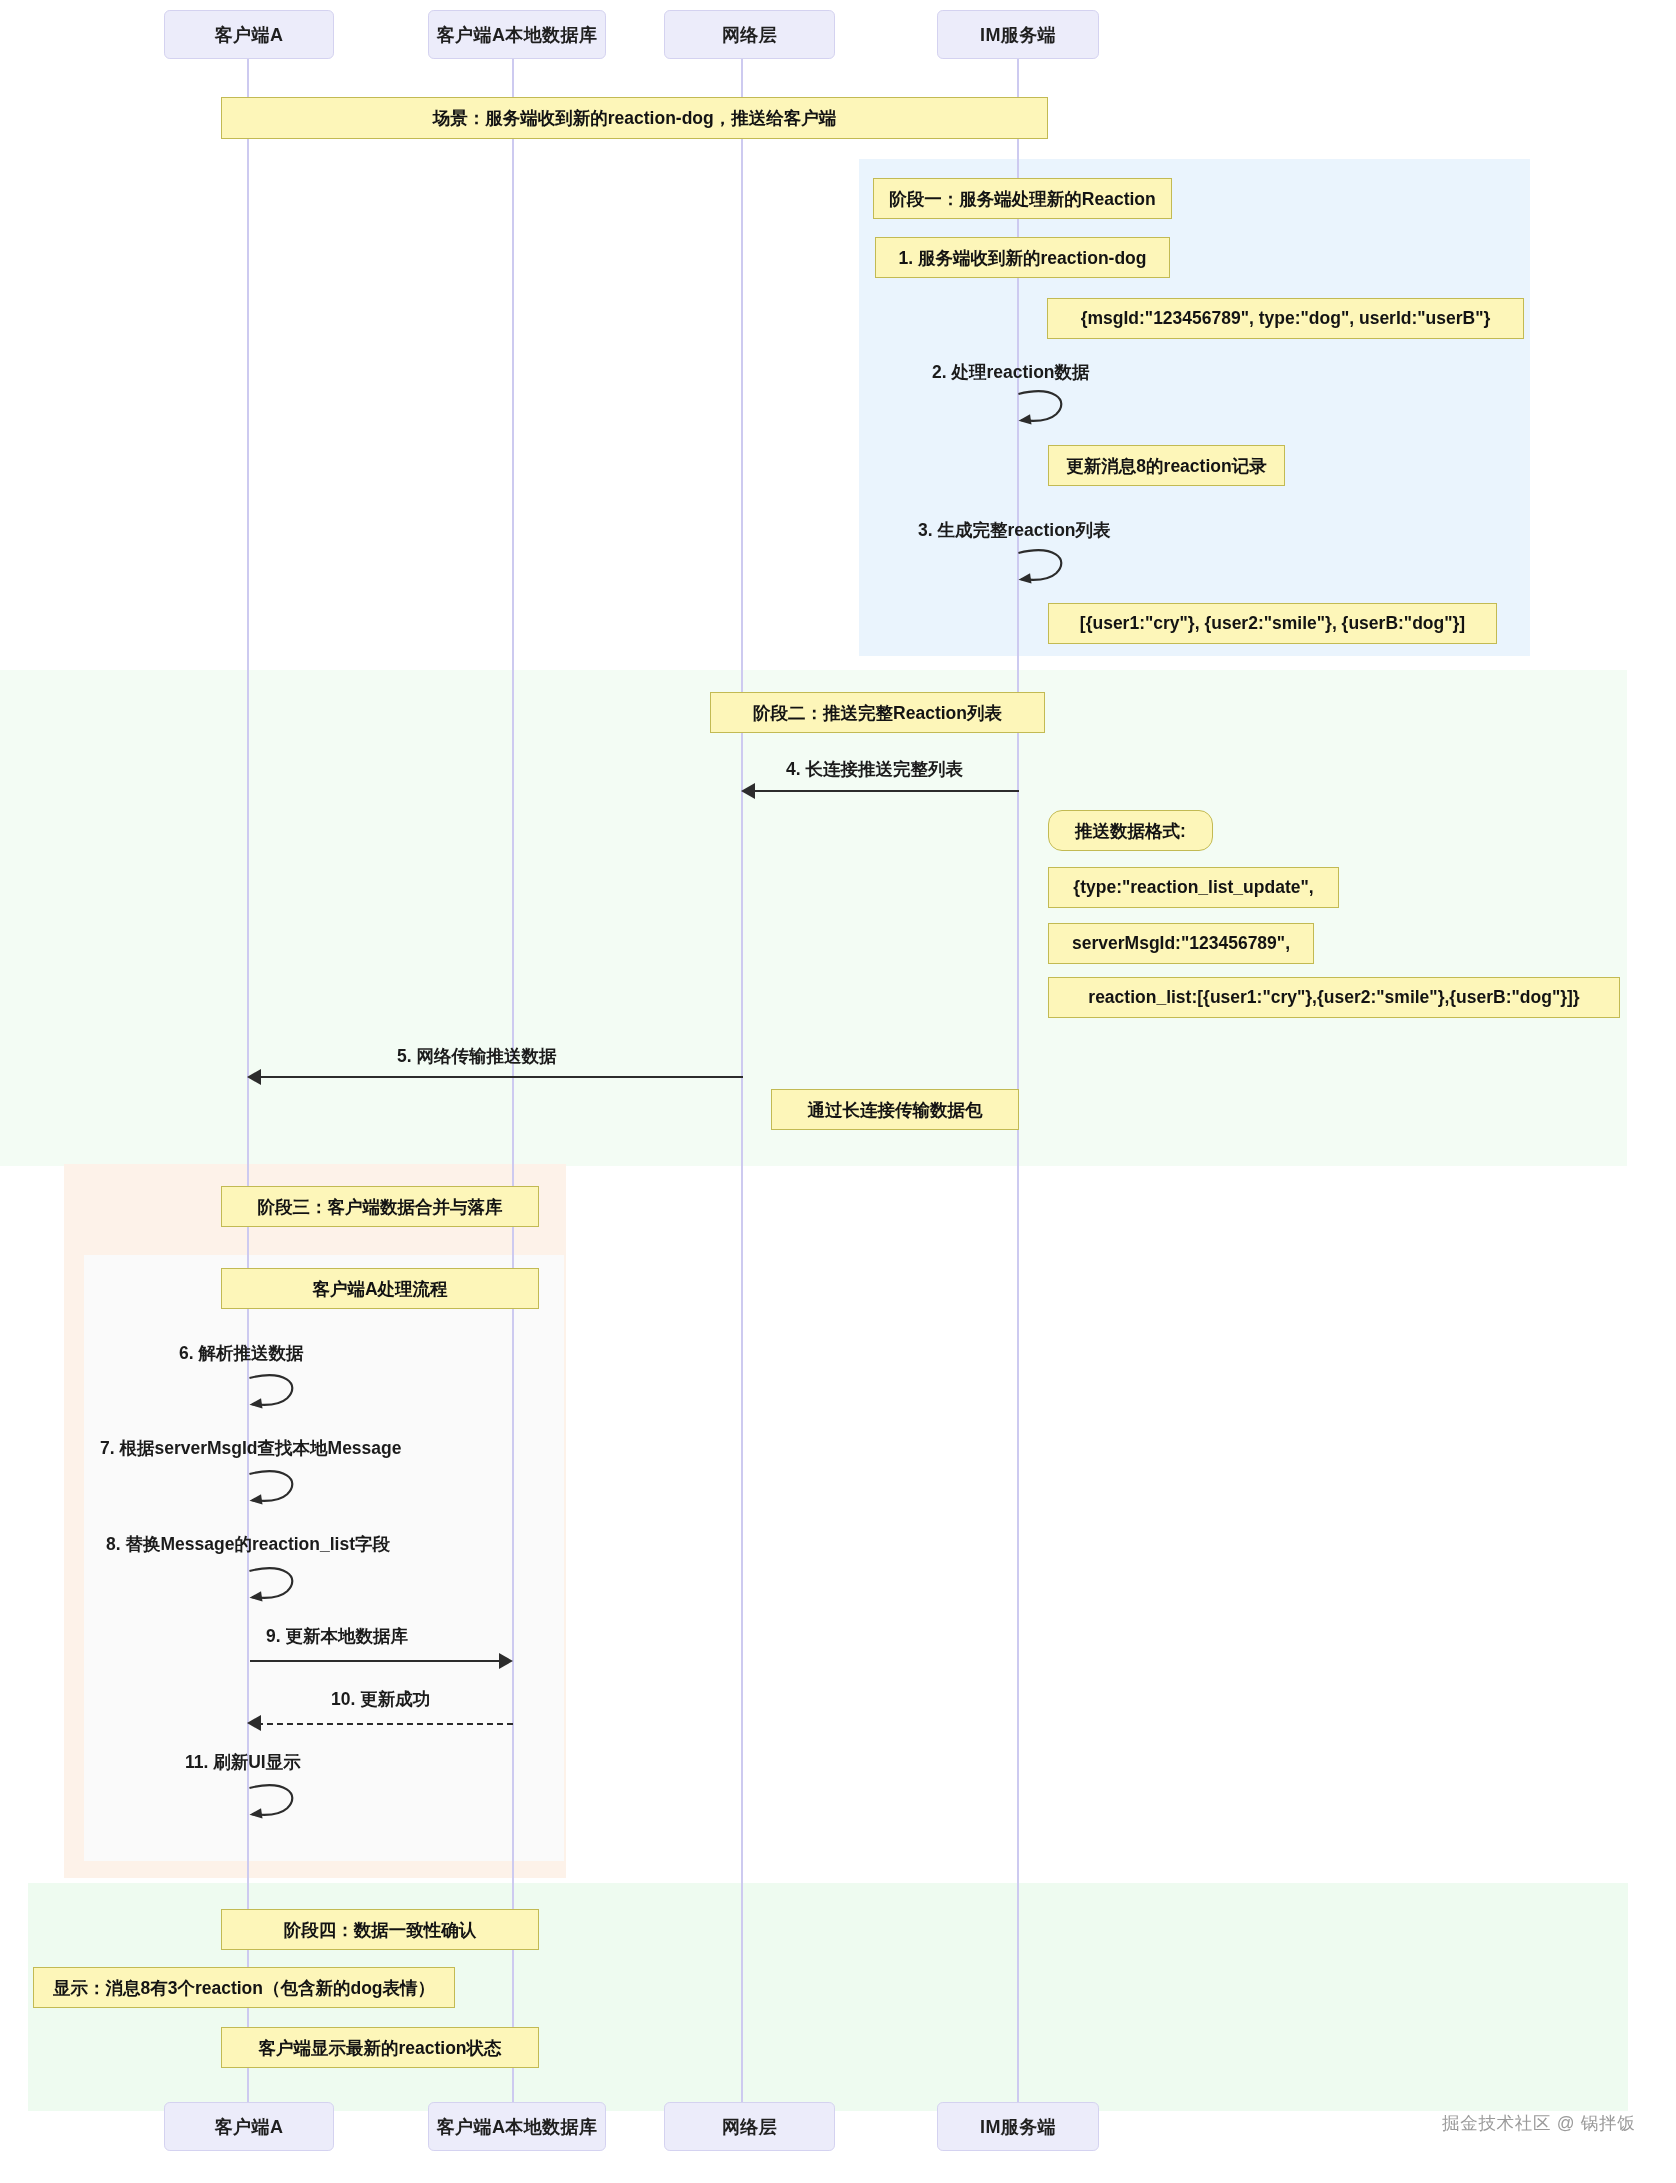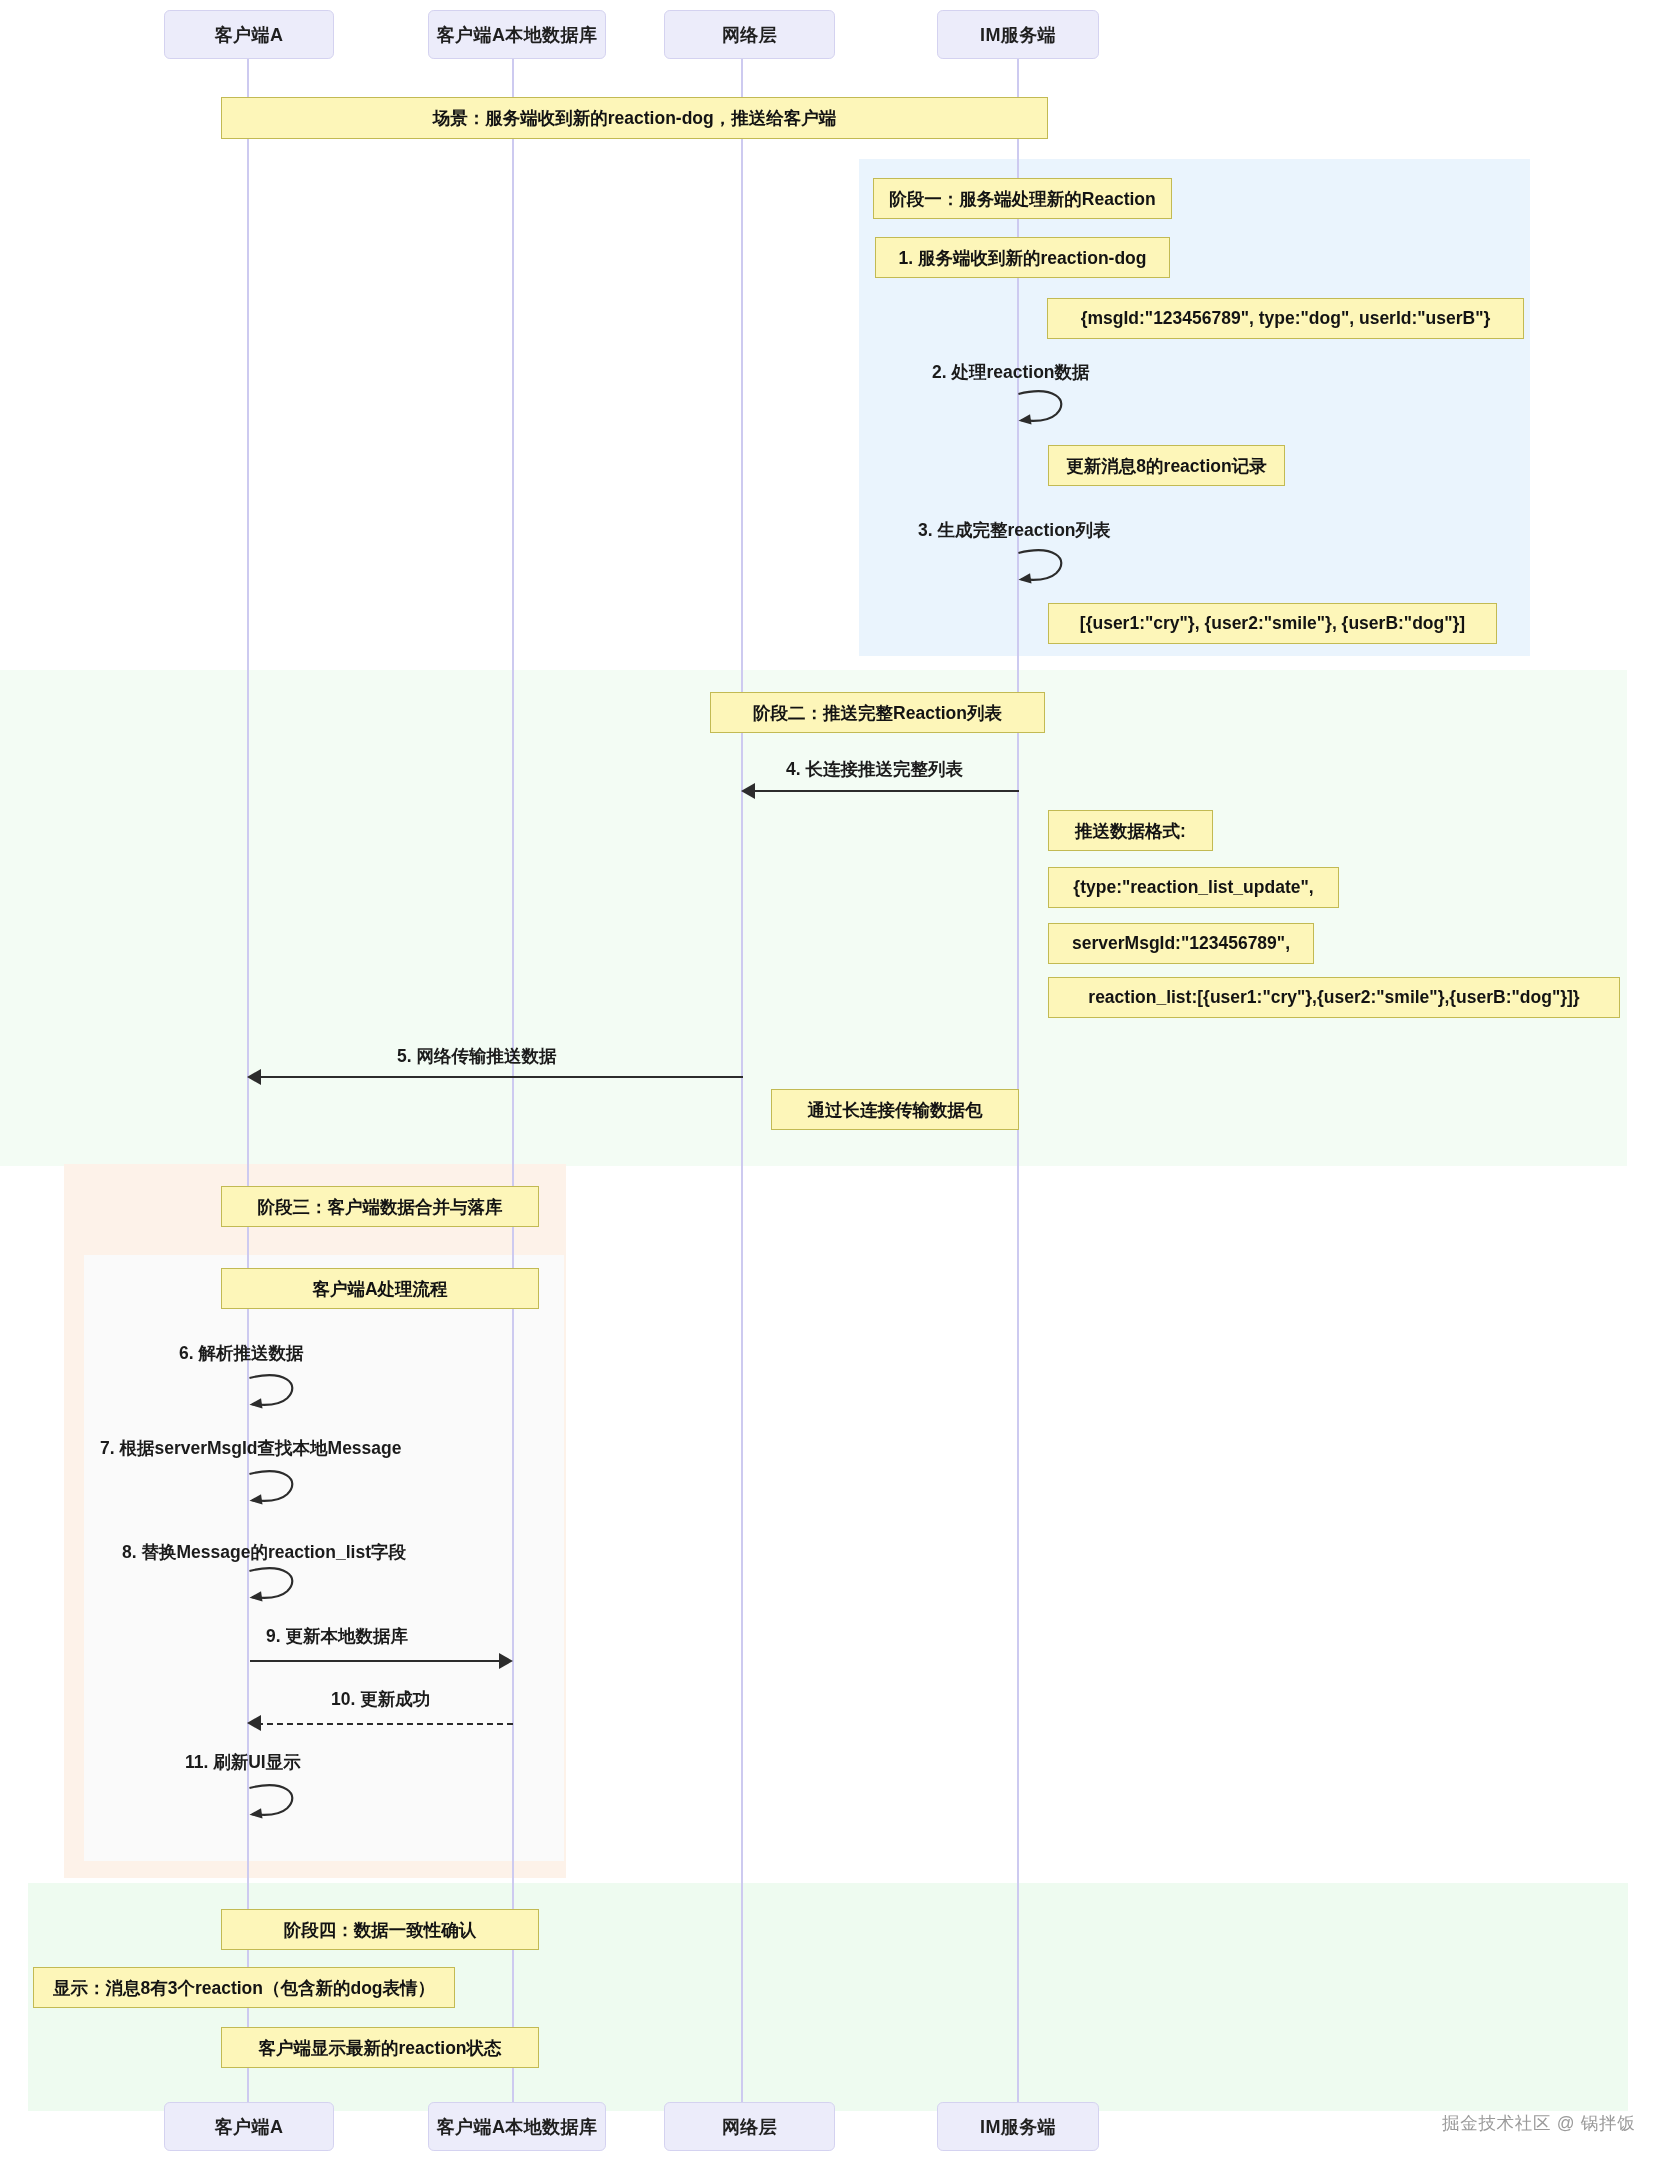--- a/index.html
+++ b/index.html
@@ -210,21 +210,21 @@
   <div class="note" style="left:710px; top:692px; width:335px; height:41px;">
     <span>阶段二：推送完整Reaction列表</span>
   </div>
 
   <div class="msg-label" style="left:786px; top:757px;">
     <span>4. 长连接推送完整列表</span>
   </div>
   <div class="arrow-line" style="left:746px; top:790px; width:273px;"></div>
   <div class="arrow-head left" style="left:741px; top:783px;"></div>
 
-  <div class="note" style="left:1048px; top:810px; width:165px; height:41px;">
+  <div class="note" style="left:1048px; top:810px; width:165px; height:41px;border-radius:14px;">
     <span>推送数据格式:</span>
   </div>
   <div class="note" style="left:1048px; top:867px; width:291px; height:41px;">
     <span>{type:"reaction_list_update",</span>
   </div>
   <div class="note" style="left:1048px; top:923px; width:266px; height:41px;">
     <span>serverMsgId:"123456789",</span>
   </div>
   <div class="note" style="left:1048px; top:977px; width:572px; height:41px;">
     <span>reaction_list:[{user1:"cry"},{user2:"smile"},{userB:"dog"}]}</span>
@@ -260,21 +260,21 @@
   <div class="msg-label" style="left:100px; top:1436px;">
     <span>7. 根据serverMsgId查找本地Message</span>
   </div>
   <div class="selfloop" style="left:248px; top:1468px;">
     <svg width="58" height="38" viewBox="0 0 80 52">
       <path d="M2 8 C 50 -4, 74 16, 54 36 C 42 47, 22 46, 6 44" fill="none" stroke="#2c2c2c" stroke-width="3"></path>
       <path d="M18 36 L2 45 L20 50 Z" fill="#2c2c2c"></path>
     </svg>
   </div>
 
-  <div class="msg-label" style="left:122px; top:1532px;margin-top:8px;">
+  <div class="msg-label" style="left:106px; top:1532px;">
     <span>8. 替换Message的reaction_list字段</span>
   </div>
   <div class="selfloop" style="left:248px; top:1565px;">
     <svg width="58" height="38" viewBox="0 0 80 52">
       <path d="M2 8 C 50 -4, 74 16, 54 36 C 42 47, 22 46, 6 44" fill="none" stroke="#2c2c2c" stroke-width="3"></path>
       <path d="M18 36 L2 45 L20 50 Z" fill="#2c2c2c"></path>
     </svg>
   </div>
 
   <div class="msg-label" style="left:266px; top:1624px;">

